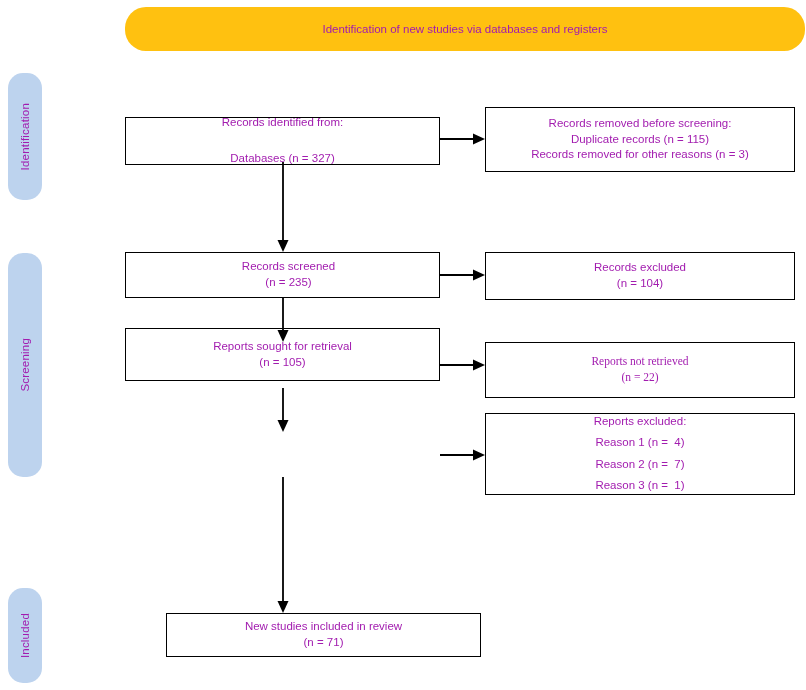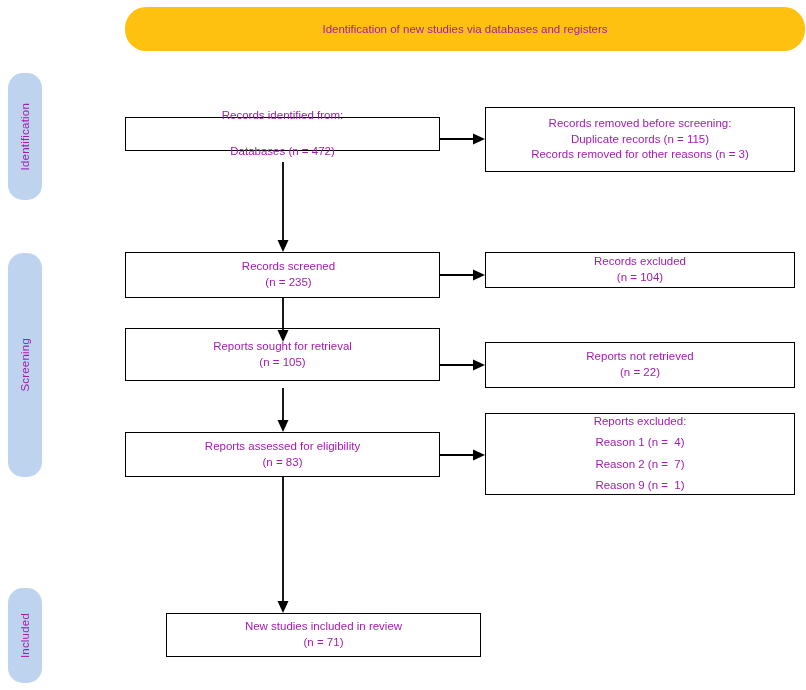--- a/index.html
+++ b/index.html
@@ -46,26 +46,26 @@
     display: flex; flex-direction: column;
     align-items: center; justify-content: center;
     text-align: center;
     font-size: 11.5px;
     line-height: 1.38;
     box-sizing: border-box;
   }
   .box .line { white-space: pre; }
   .col-left  { left: 125px; width: 315px; }
   .col-right { left: 485px; width: 310px; }
-  .b-identified     { top: 117px; height: 34px; gap: 20px; }
+  .b-identified     { top: 117px; height: 48px; gap: 20px; }
   .b-removed        { top: 107px; height: 65px; }
   .b-screened       { top: 252px; height: 46px; padding-left: 12px; }
-  .b-excluded       { top: 252px; height: 36px; }
+  .b-excluded       { top: 252px; height: 48px; }
   .b-sought         { top: 328px; height: 53px; }
-  .b-notretrieved   { top: 342px; height: 46px; }
+  .b-notretrieved   { top: 342px; height: 56px; font-family: Liberation Serif, serif; }
   .b-assessed       { top: 432px; height: 45px; }
   .b-repexcluded    { top: 413px; height: 82px; justify-content: space-between; }
   .b-included       { top: 613px; height: 44px; margin-left: 41px; }
   .arrow-layer {
     position: absolute; left: 0; top: 0;
     width: 806px; height: 690px;
     pointer-events: none;
   }
 </style>
 </head>
@@ -82,21 +82,21 @@
   </div>
   <div class="stage screening">
     <span class="vtext">Screening</span>
   </div>
   <div class="stage included">
     <span class="vtext">Included</span>
   </div>
 
   <div class="box col-left b-identified">
     <div class="line">Records identified from:</div>
-    <div class="line">Databases (n = 472)</div>
+    <div class="line">Databases (n = 327)</div>
   </div>
 
   <div class="box col-right b-removed">
     <div class="line">Records removed before screening:</div>
     <div class="line">Duplicate records (n = 115)</div>
     <div class="line">Records removed for other reasons (n = 3)</div>
   </div>
 
   <div class="box col-left b-screened">
     <div class="line">Records screened</div>
@@ -111,30 +111,26 @@
   <div class="box col-left b-sought">
     <div class="line">Reports sought for retrieval</div>
     <div class="line">(n = 105)</div>
   </div>
 
   <div class="box col-right b-notretrieved">
     <div class="line">Reports not retrieved</div>
     <div class="line">(n = 22)</div>
   </div>
 
-  <div class="box col-left b-assessed">
-    <div class="line">Reports assessed for eligibility</div>
-    <div class="line">(n = 83)</div>
-  </div>
 
   <div class="box col-right b-repexcluded">
     <div class="line">Reports excluded:</div>
     <div class="line">Reason 1 (n =  4)</div>
     <div class="line">Reason 2 (n =  7)</div>
-    <div class="line">Reason 9 (n =  1)</div>
+    <div class="line">Reason 3 (n =  1)</div>
   </div>
 
   <div class="box col-left b-included">
     <div class="line">New studies included in review</div>
     <div class="line">(n = 71)</div>
   </div>
 
   <svg class="arrow-layer" viewBox="0 0 806 690" xmlns="http://www.w3.org/2000/svg">
 
     <g stroke="#000000" stroke-width="1.8" fill="#000000">

